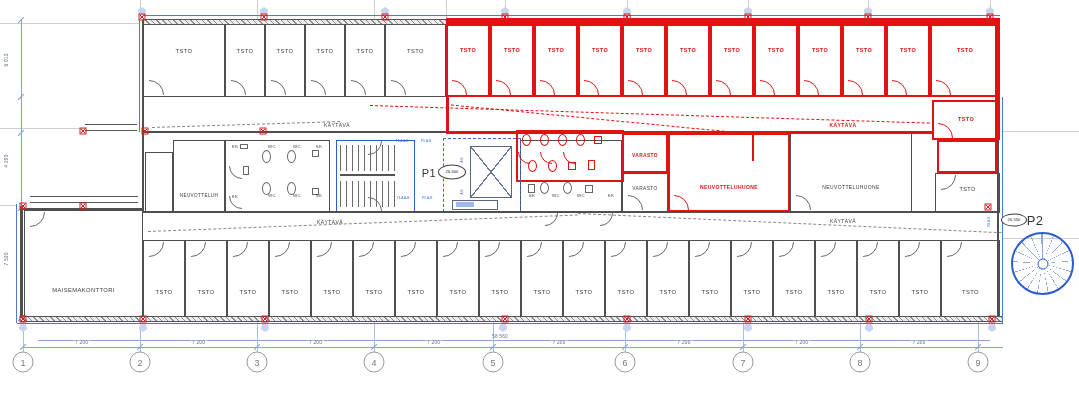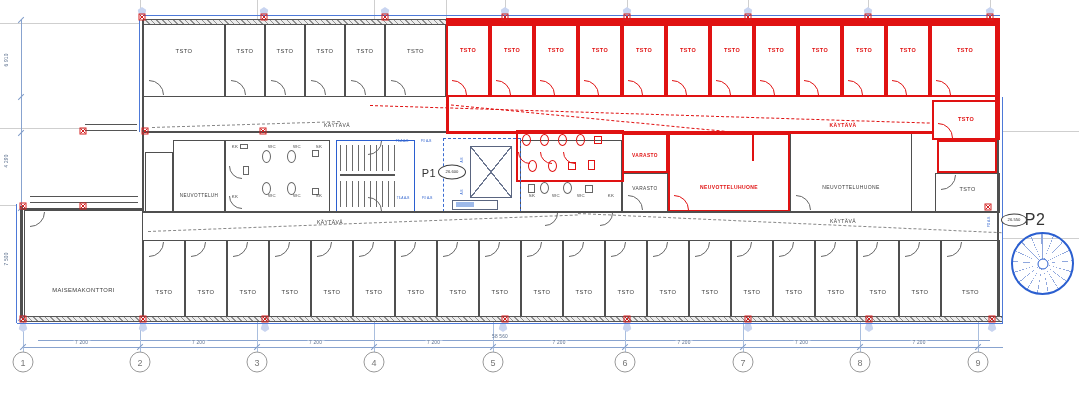--- a/index.html
+++ b/index.html
@@ -70,21 +70,21 @@
 
   <div class="stair">
     <div class="flight" style="left:3px;top:4px;width:55px;height:26px"></div>
     <div class="flight" style="left:3px;bottom:4px;width:55px;height:26px"></div>
     <div class="rail" style="left:3px;top:33px;width:55px;height:1.5px"></div>
   </div>
   <div class="lobby-dash"></div>
   <div class="elev"></div>
   <div class="lbl" style="left:429px;top:173px;font-size:11px;color:#333">P1</div>
   <div class="elps" style="left:452px;top:172px;width:26px;height:13px">26.600</div>
-  <div class="lbl" style="left:1035px;top:220px;font-size:16px;color:#333">P2</div>
+  <div class="lbl" style="left:1035px;top:220px;font-size:13px;color:#333">P2</div>
   <div class="elps" style="left:1014px;top:220px;width:24px;height:11px">26.550</div>
   <div class="spiral">
       <div class="hub"></div>
     </div>
   <div class="canopy" style="left:85px;top:124px;width:52px;height:7px"></div>
   <div class="canopy" style="left:30px;top:196px;width:108px;height:7px"></div>
 
   <div class="dimline" style="left:38px;top:340px;width:952px"></div>
   <div class="dimline" style="left:23px;top:347px;width:980px"></div>
   <div class="lbl dim" style="left:500px;top:337px;font-size:4.8px">58 560</div>

